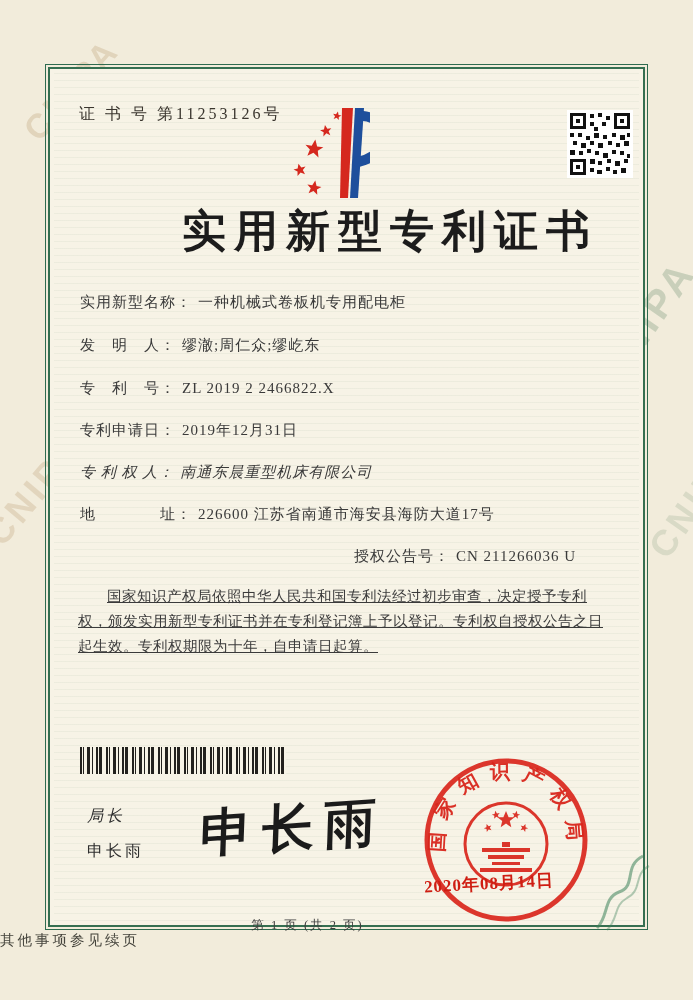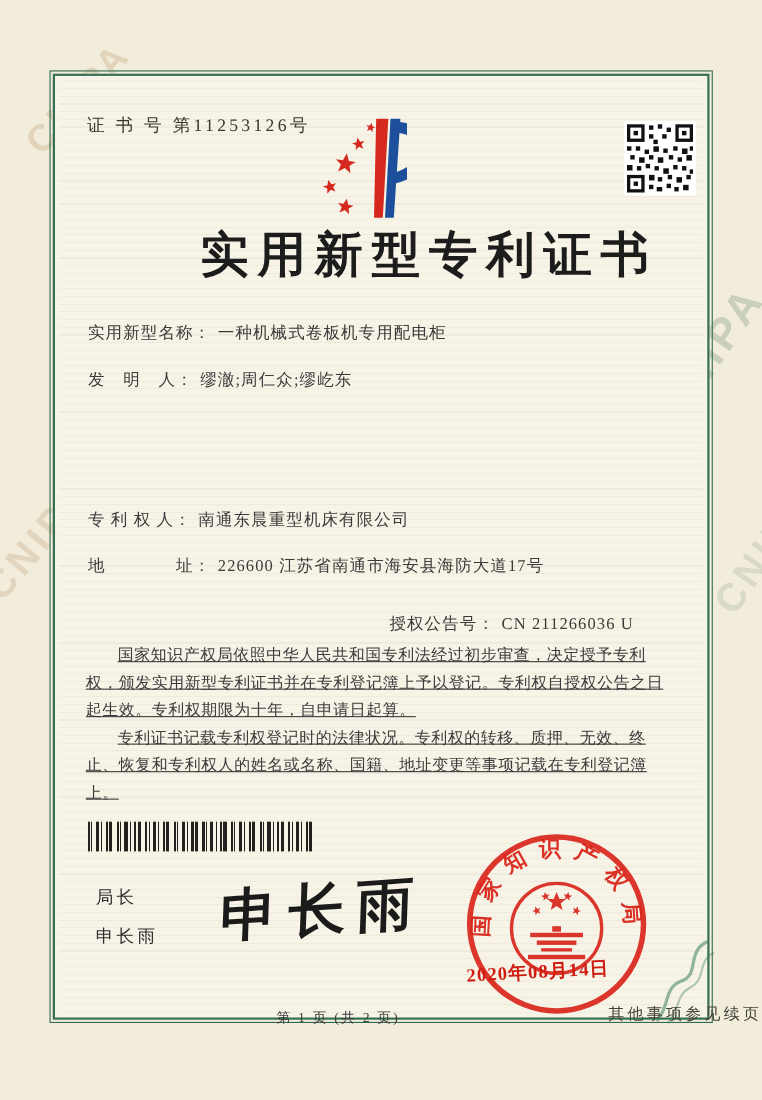--- a/index.html
+++ b/index.html
@@ -44,58 +44,58 @@
   .logo{position:absolute;left:284px;top:104px;}
   .qr{position:absolute;left:567px;top:110px;width:66px;height:68px;}
 
   .title{
     position:absolute;left:45px;width:690px;top:202px;text-align:center;
     font-size:44px;font-weight:bold;letter-spacing:8px;color:#1c1c1c;
   }
 
   .field{position:absolute;left:80px;font-size:15px;letter-spacing:1px;color:#3a3a3a;white-space:nowrap;}
   .f0{top:293px;} .f1{top:336px;} .f2{top:379px;} .f3{top:421px;}
-  .f4{top:463px;} .f5{top:505px;} .f6{top:547px;}
+  .f4{top:463px;font-style:italic;} .f5{top:505px;} .f6{top:547px;}
   .field .lbl{color:#3a3a3a;}
   .field .val{margin-left:6px;}
 
   .paras{position:absolute;left:78px;top:584px;width:538px;text-decoration:underline;}
   .paras p{
     margin:0;text-indent:2em;font-size:14.5px;line-height:25px;color:#3b3b3b;
     letter-spacing:0.5px;
   }
 
   .barcode{
     position:absolute;left:80px;top:747px;width:206px;height:27px;
     background:repeating-linear-gradient(90deg,
       #23211e 0 2px,#f7f3e6 2px 3px,#23211e 3px 4px,#f7f3e6 4px 7px,
       #23211e 7px 10px,#f7f3e6 10px 12px,#23211e 12px 13px,#f7f3e6 13px 16px,
       #23211e 16px 18px,#f7f3e6 18px 19px,#23211e 19px 22px,#f7f3e6 22px 26px);
   }
 
-  .signer-title{position:absolute;left:87px;top:806px;font-size:16px;letter-spacing:3px;color:#2e2e2e;}
+  .signer-title{position:absolute;left:87px;top:806px;font-size:16px;letter-spacing:3px;color:#2e2e2e;font-style:italic;}
   .signer-name{position:absolute;left:87px;top:841px;font-size:16px;letter-spacing:3px;color:#2e2e2e;}
   .signature{
     position:absolute;left:200px;top:782px;width:200px;height:92px;
     font-size:52px;font-weight:bold;color:#1b1b1b;letter-spacing:10px;
     transform:rotate(-4deg) skewX(-6deg);line-height:92px;white-space:nowrap;
   }
 
   .seal{position:absolute;left:420px;top:752px;width:172px;height:176px;}
   .seal-date{
     position:absolute;left:424px;top:872px;font-size:17px;color:#cf1d12;
     letter-spacing:1px;font-weight:bold;transform:rotate(-3deg);white-space:nowrap;
   }
 
   .page-info{
     position:absolute;left:45px;width:525px;top:917px;text-align:center;
     font-size:12.5px;letter-spacing:2px;color:#3c3c3c;
   }
   .footer-note{
-    position:absolute;left:0;width:693px;top:912px;text-align:right;
+    position:absolute;left:0;width:693px;top:931px;text-align:left;
     font-size:14.5px;letter-spacing:3px;color:#45443c;
   }
   .flourish{position:absolute;left:593px;top:852px;}
 </style>
 </head>
 <body>
 
 <div class="page">
 
   <div class="wm wm-1">CNIPA</div>
@@ -187,33 +187,38 @@
   </div>
 
   <div class="title">实用新型专利证书</div>
 
   <div class="field f0">
     <span class="lbl">实用新型名称：</span><span class="val">一种机械式卷板机专用配电柜</span>
   </div>
   <div class="field f1">
     <span class="lbl">发　明　人：</span><span class="val">缪澈;周仁众;缪屹东</span>
   </div>
+  <div class="field f2">
+    <span class="lbl">专　利　号：</span><span class="val">ZL 2019 2 2466822.X</span>
+  </div>
+  <div class="field f3">
+    <span class="lbl">专利申请日：</span><span class="val">2019年12月31日</span>
+  </div>
   <div class="field f4">
     <span class="lbl">专 利 权 人：</span><span class="val">南通东晨重型机床有限公司</span>
   </div>
   <div class="field f5">
     <span class="lbl">地　　　　址：</span><span class="val">226600 江苏省南通市海安县海防大道17号</span>
   </div>
-  <div class="field" style="left:354px;top:547px;margin-top:11px;">
+  <div class="field" style="left:354px;top:547px;">
     <span class="lbl">授权公告号：</span><span class="val">CN 211266036 U</span>
   </div>
 
   <div class="paras">
     <p>国家知识产权局依照中华人民共和国专利法经过初步审查，决定授予专利权，颁发实用新型专利证书并在专利登记簿上予以登记。专利权自授权公告之日起生效。专利权期限为十年，自申请日起算。</p>
-    <p>专利证书记载专利权登记时的法律状况。专利权的转移、质押、无效、终止、恢复和专利权人的姓名或名称、国籍、地址变更等事项记载在专利登记簿上。</p>
   </div>
 
   <div class="barcode"></div>
 
   <div class="signer-title">局长</div>
   <div class="signer-name">申长雨</div>
   <div class="signature">申长雨</div>
 
   <div class="seal">
     <svg width="172" height="176" viewBox="0 0 172 176">

